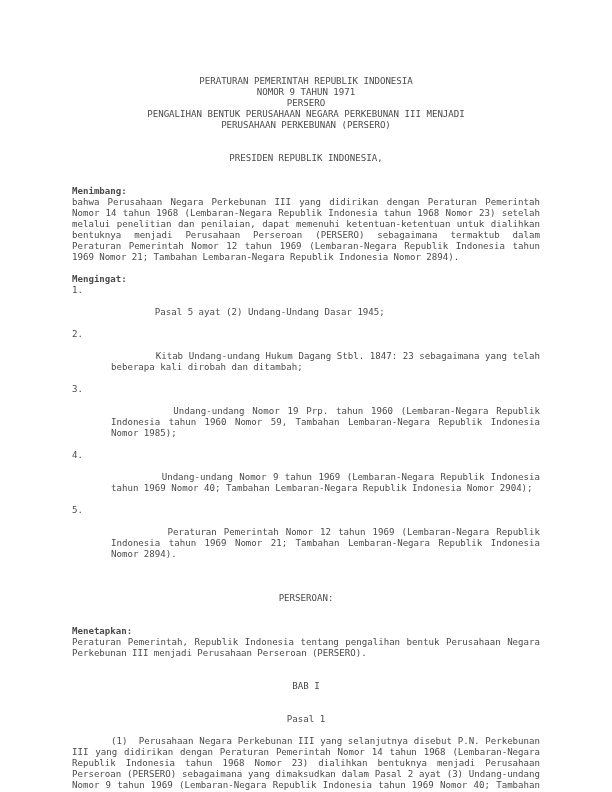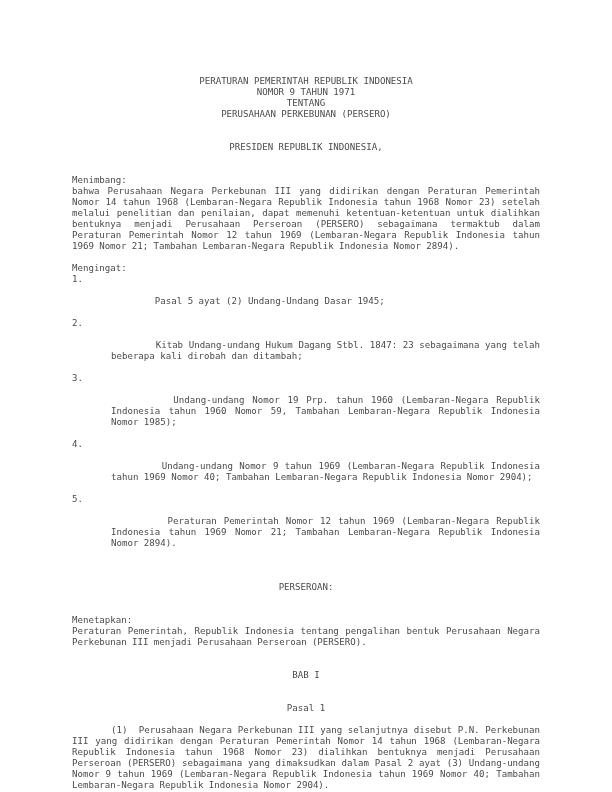--- a/index.html
+++ b/index.html
@@ -33,20 +33,21 @@
   }
   .just {
     text-align: justify;
     text-align-last: left;
     white-space: pre-wrap;
     word-spacing: -0.2px;
   }
   .plain {
     text-align: left;
     white-space: pre-wrap;
+    font-weight: bold;
   }
   .spacer-1 { height: 11px; }
   .spacer-2 { height: 22px; }
 
   
   .numlist {
     margin: 0;
     padding: 0;
     list-style: none;
   }
@@ -75,21 +76,22 @@
 </style>
 </head>
 <body>
 
 <div class="page" style="background: rgb(255, 255, 255); color: rgb(74, 74, 74);">
   <div class="content">
 
     <div class="heading-block">
       <div class="ctr">PERATURAN PEMERINTAH REPUBLIK INDONESIA</div>
       <div class="ctr">NOMOR 9 TAHUN 1971</div>
-      <div class="ctr">TENTANG</div>
+      <div class="ctr">PERSERO</div>
+      <div class="ctr">PENGALIHAN BENTUK PERUSAHAAN NEGARA PERKEBUNAN III MENJADI</div>
       <div class="ctr">PERUSAHAAN PERKEBUNAN (PERSERO)</div>
     </div>
 
     <div class="spacer-2"></div>
 
     <div class="ctr">PRESIDEN REPUBLIK INDONESIA,</div>
 
     <div class="spacer-2"></div>
 
     <div class="plain">Menimbang:</div>

